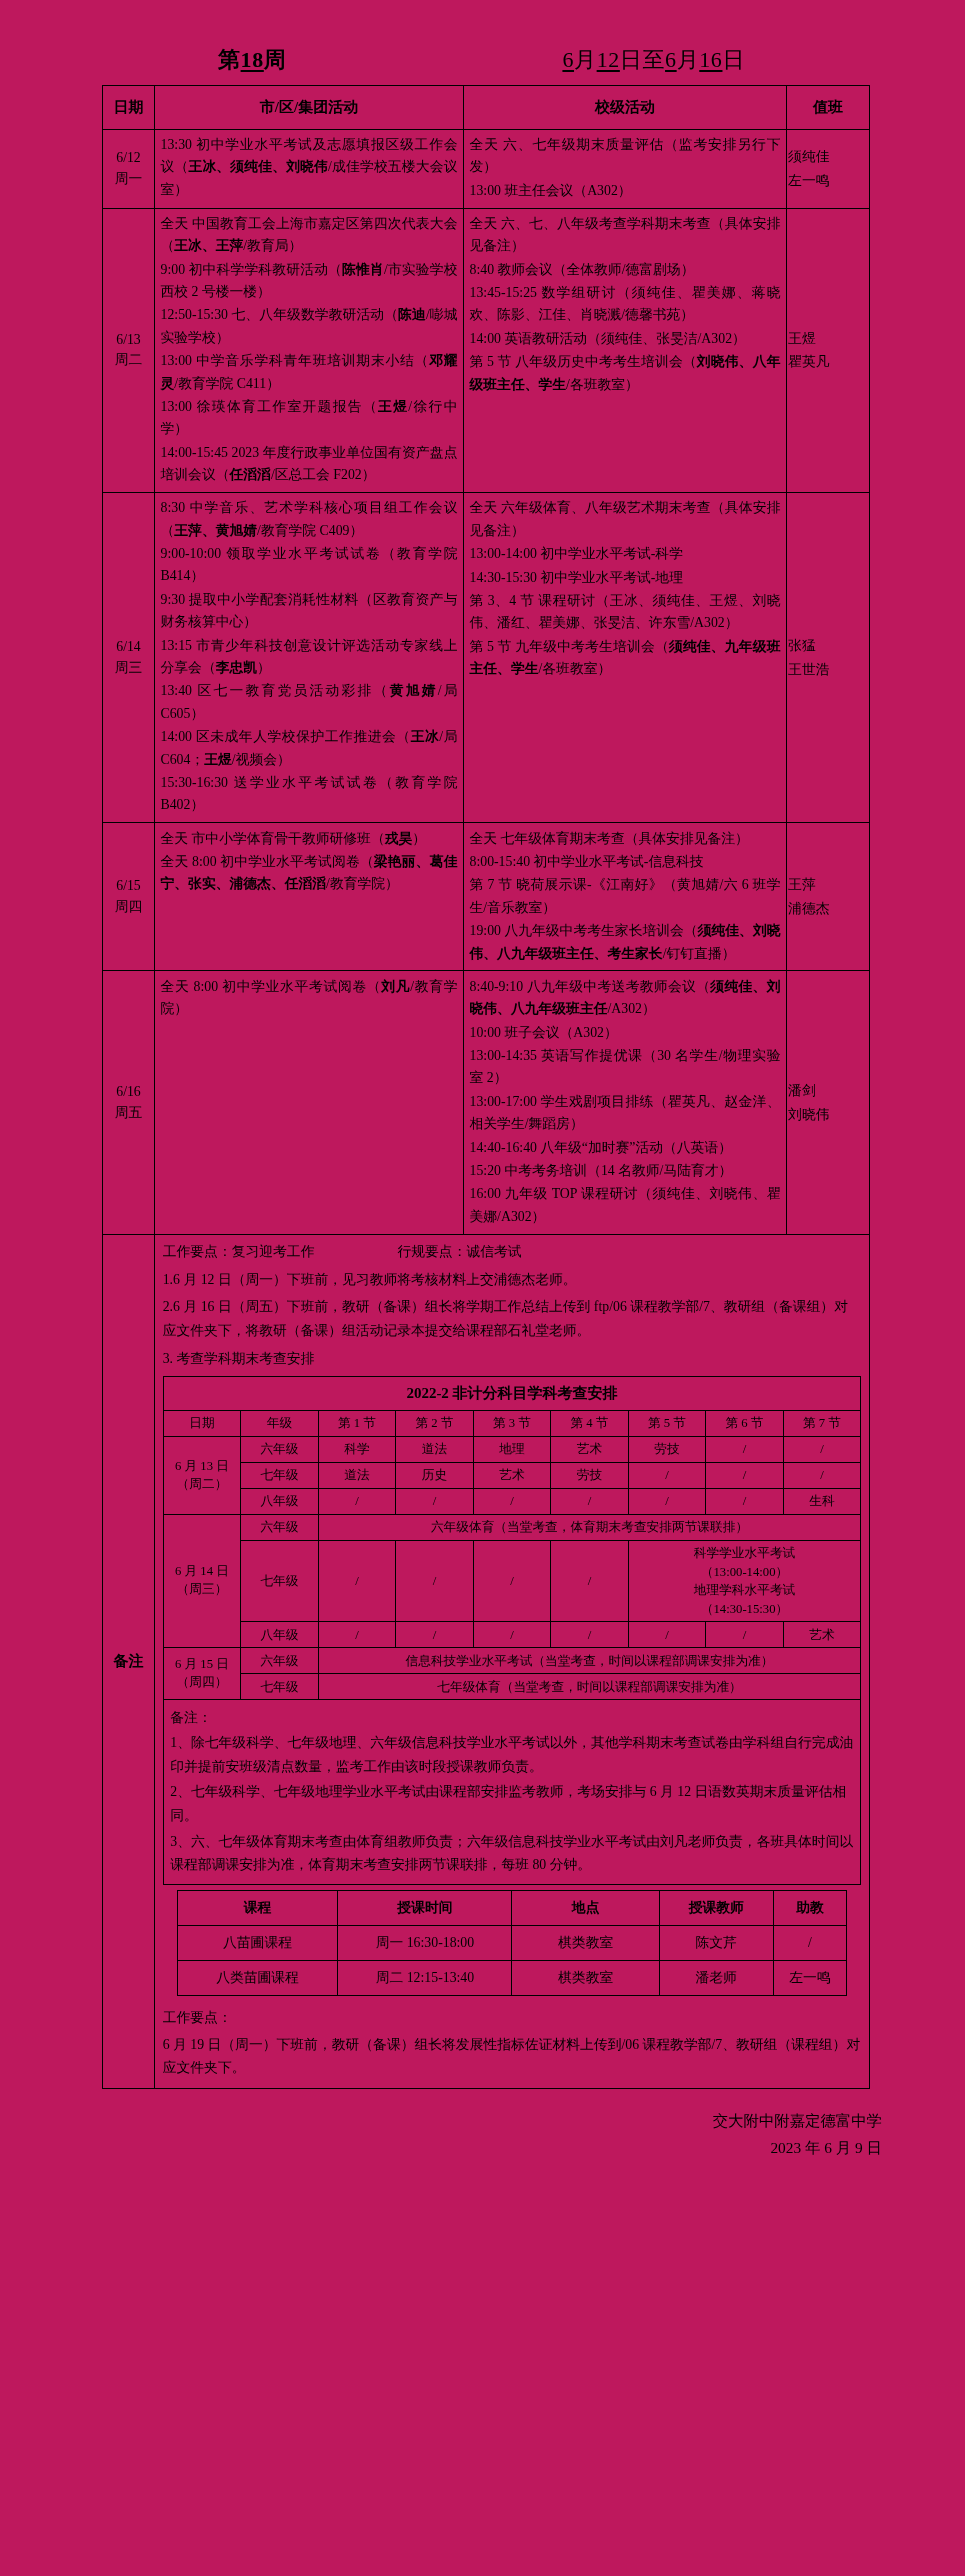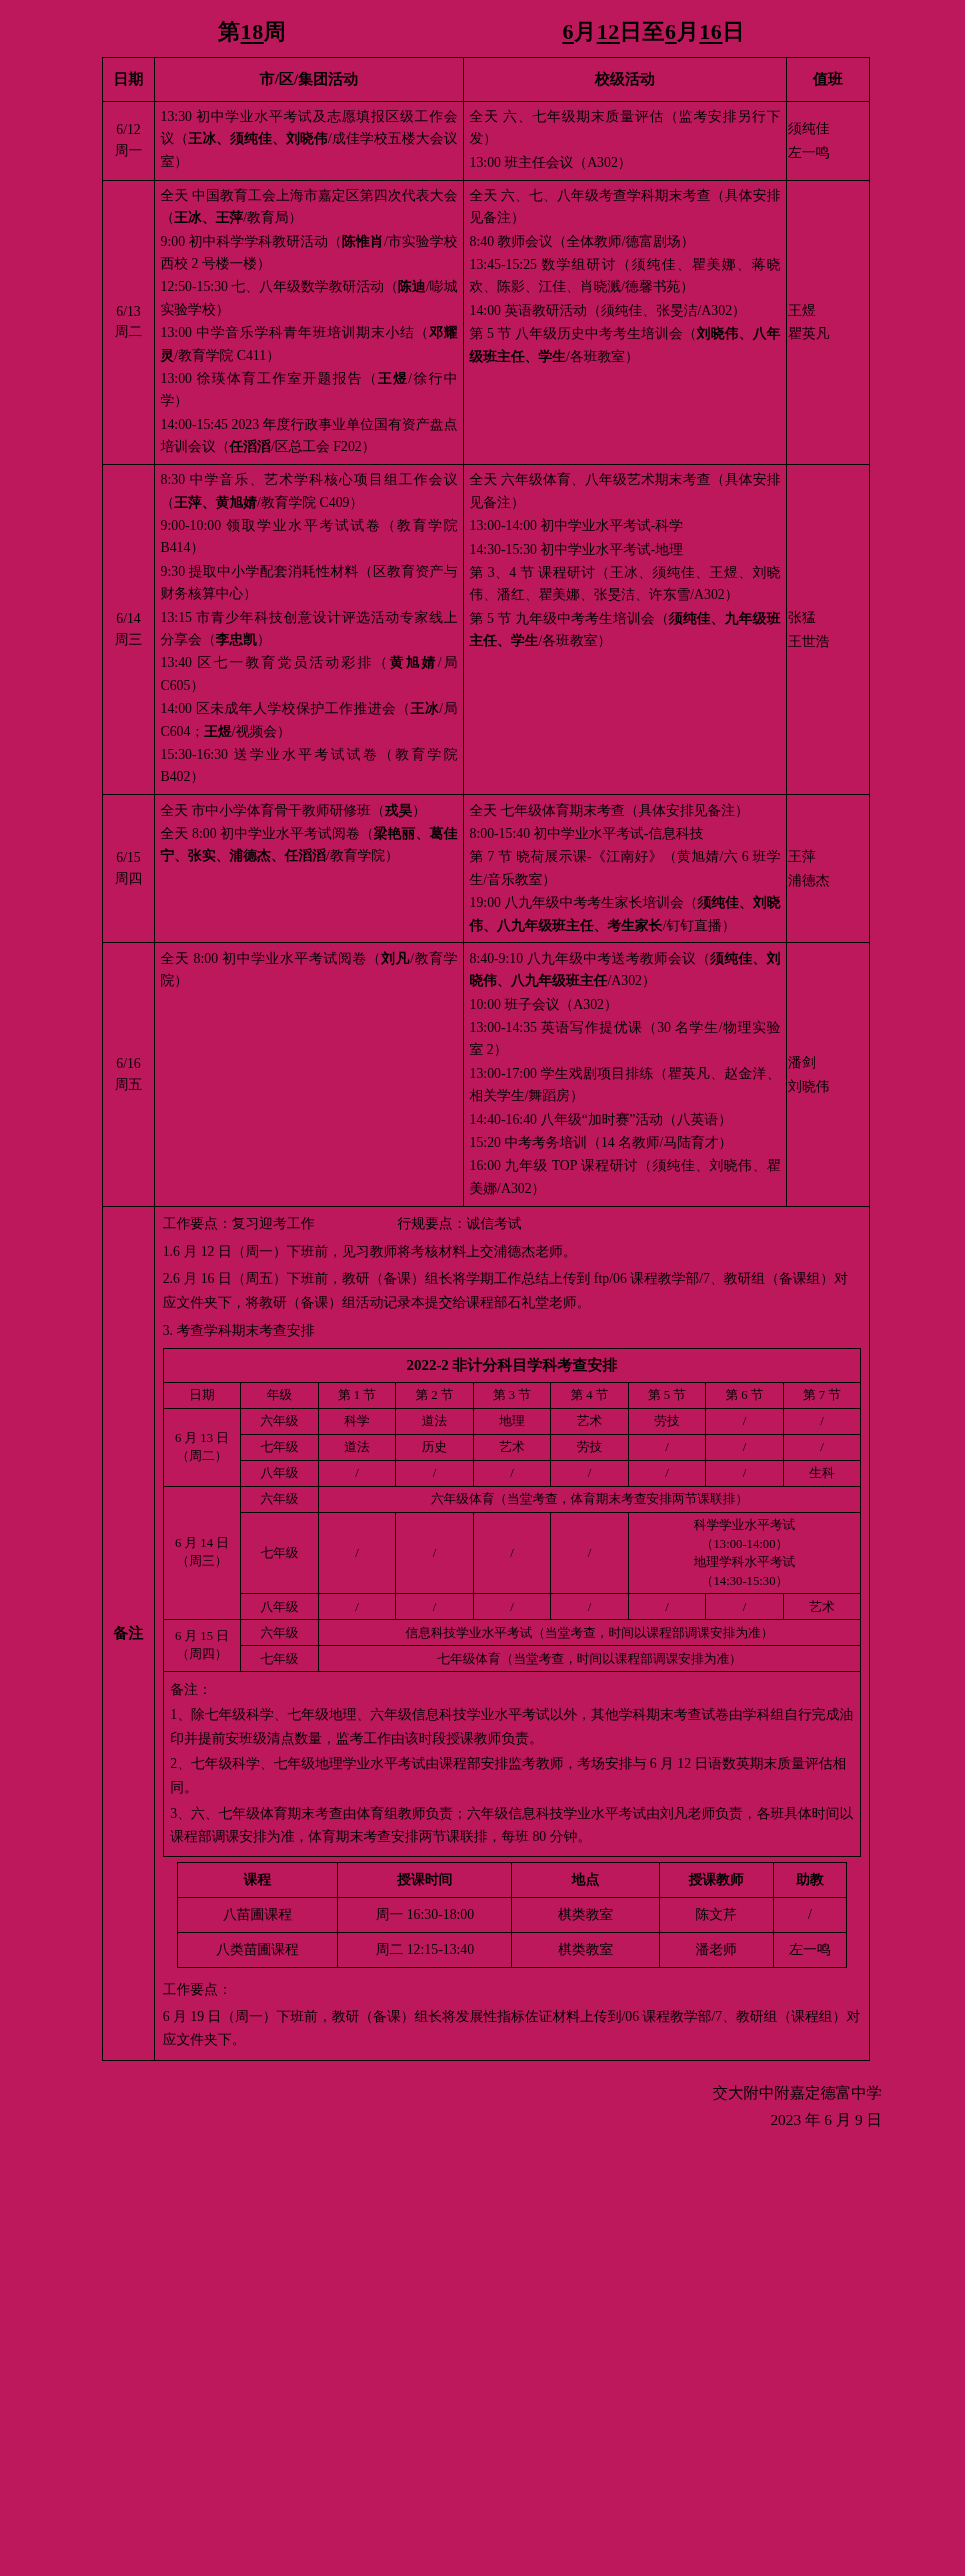--- a/index.html
+++ b/index.html
@@ -23,21 +23,22 @@
     padding: 16.5px 0 10px 0;
     font-size: 22px;
     font-weight: bold;
     letter-spacing: 0.6px;
   }
   .title-week {
     margin-left: 218px;
   }
   .title-dates {
     margin-left: 276px;
-    font-weight: bold;
+    font-weight: normal;
+    margin-top: 28px;
   }
   .u { text-decoration: underline; text-underline-offset: 2.8px; }
 
   
   table.main {
     border-collapse: collapse;
     width: 767px;
     margin-left: 102px;
     table-layout: fixed;
   }

